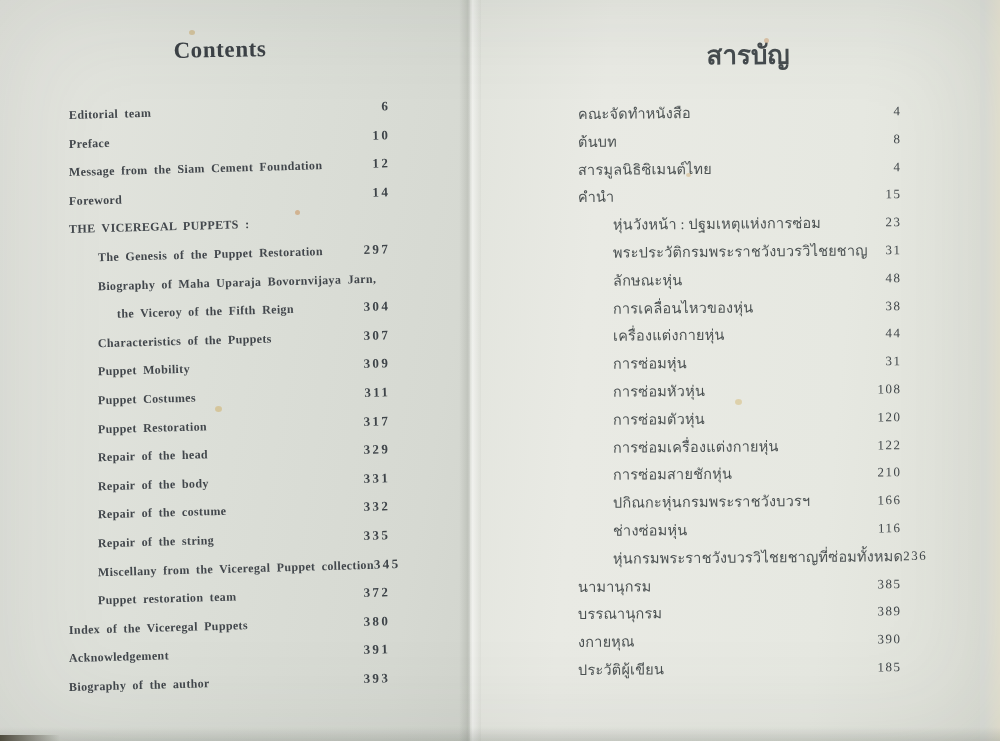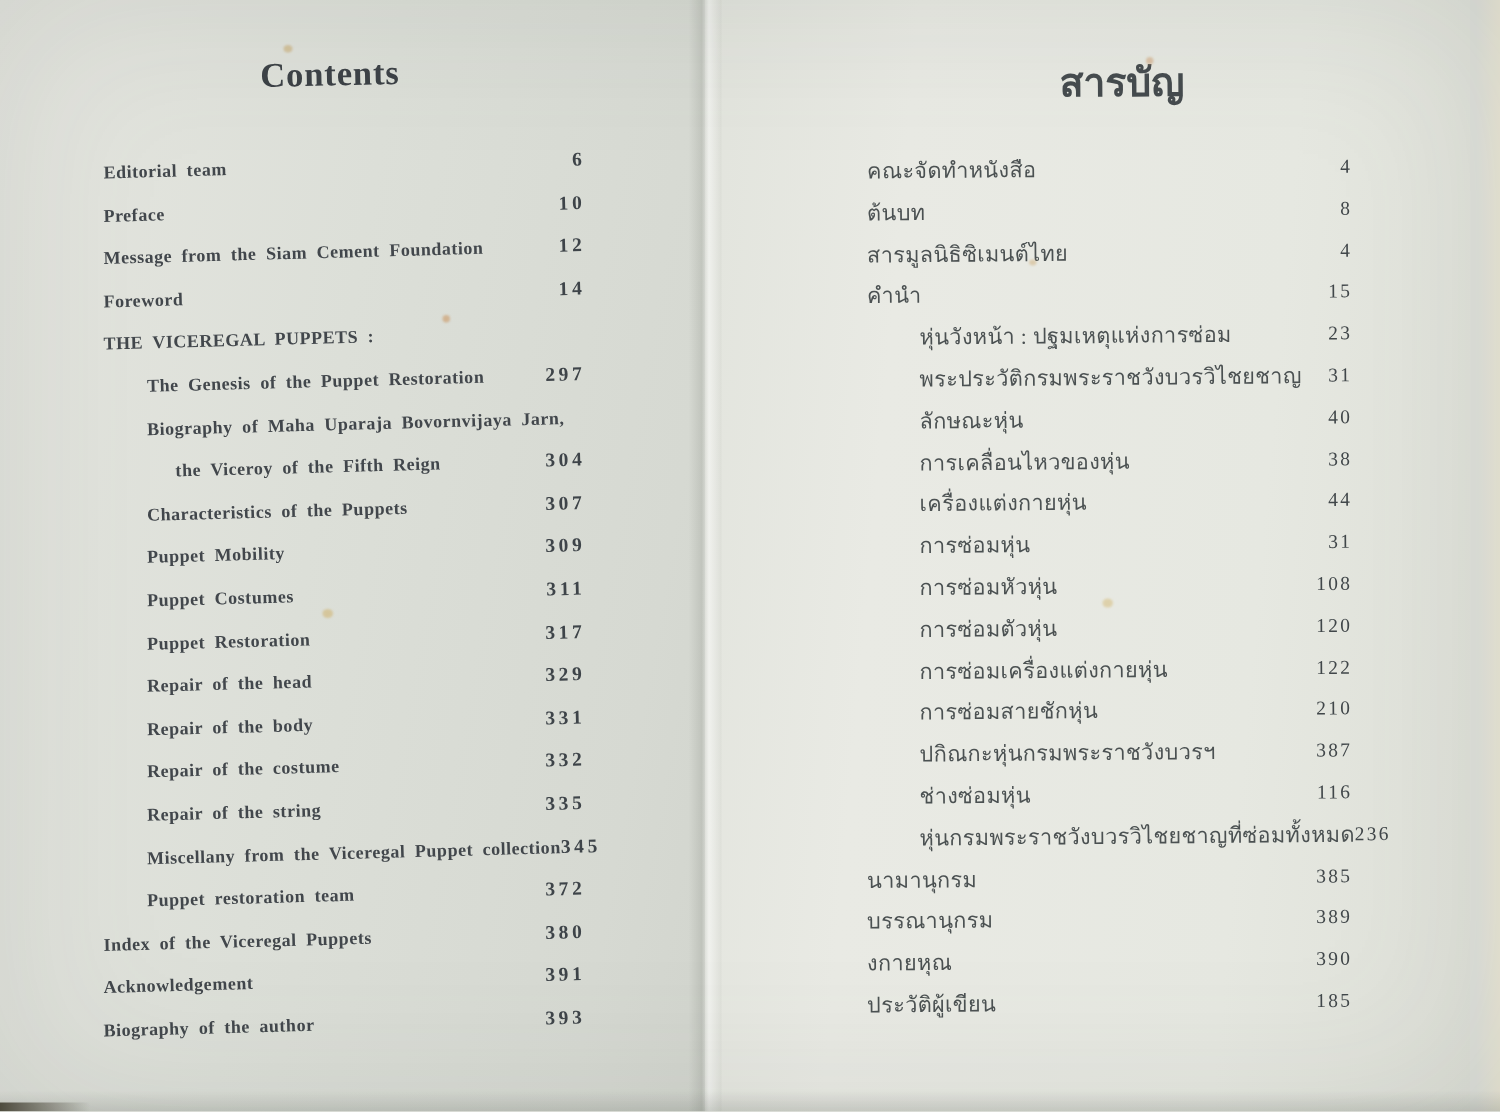--- a/index.html
+++ b/index.html
@@ -219,21 +219,21 @@
         <div class="row">
           <span class="label ind1">หุ่นวังหน้า : ปฐมเหตุแห่งการซ่อม</span>
           <span class="pagenum">23</span>
         </div>
         <div class="row">
           <span class="label ind1">พระประวัติกรมพระราชวังบวรวิไชยชาญ</span>
           <span class="pagenum">31</span>
         </div>
         <div class="row">
           <span class="label ind1">ลักษณะหุ่น</span>
-          <span class="pagenum">40</span>
+          <span class="pagenum">48</span>
         </div>
         <div class="row">
           <span class="label ind1">การเคลื่อนไหวของหุ่น</span>
           <span class="pagenum">38</span>
         </div>
         <div class="row">
           <span class="label ind1">เครื่องแต่งกายหุ่น</span>
           <span class="pagenum">44</span>
         </div>
         <div class="row">
@@ -251,21 +251,21 @@
         <div class="row">
           <span class="label ind1">การซ่อมเครื่องแต่งกายหุ่น</span>
           <span class="pagenum">122</span>
         </div>
         <div class="row">
           <span class="label ind1">การซ่อมสายชักหุ่น</span>
           <span class="pagenum">210</span>
         </div>
         <div class="row">
           <span class="label ind1">ปกิณกะหุ่นกรมพระราชวังบวรฯ</span>
-          <span class="pagenum">387</span>
+          <span class="pagenum">166</span>
         </div>
         <div class="row">
           <span class="label ind1">ช่างซ่อมหุ่น</span>
           <span class="pagenum">116</span>
         </div>
         <div class="row">
           <span class="label ind1">หุ่นกรมพระราชวังบวรวิไชยชาญที่ซ่อมทั้งหมด</span>
           <span class="pagenum">236</span>
         </div>
         <div class="row">

